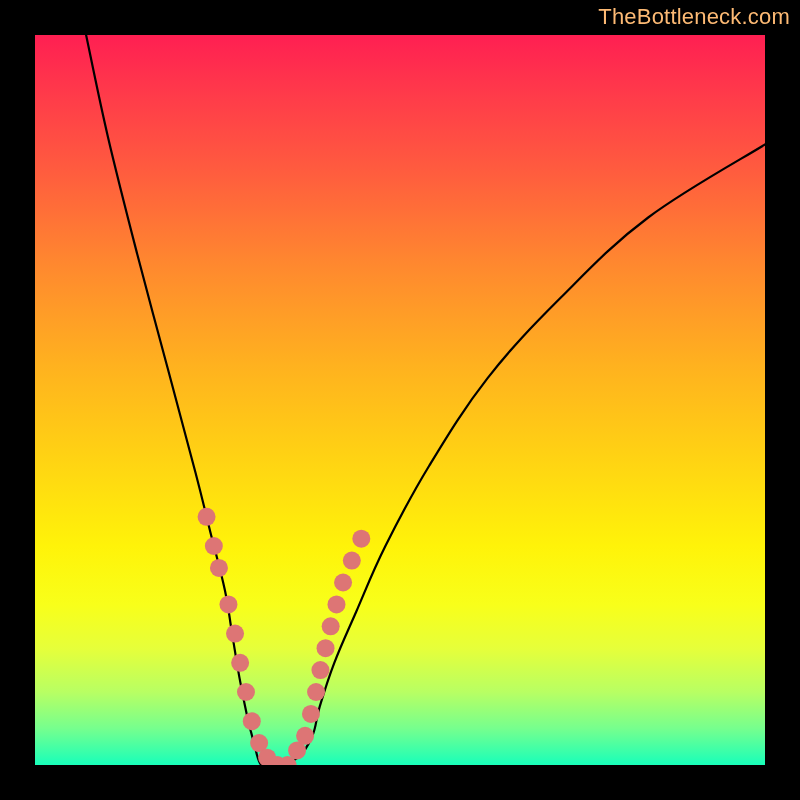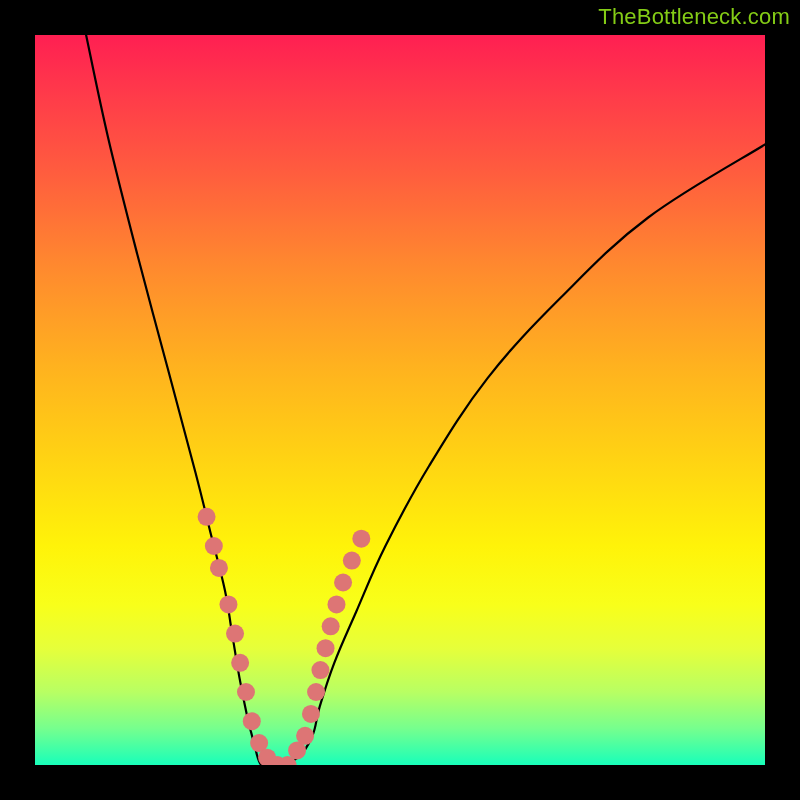--- a/index.html
+++ b/index.html
@@ -14,21 +14,21 @@
   .outer {
     position: relative;
     width: 800px;
     height: 800px;
     background: #000;
   }
   .watermark {
     position: absolute;
     top: 4px;
     right: 10px;
-    color: #84cc16;
+    color: #fdba74;
     font-size: 22px;
     font-weight: 400;
     letter-spacing: 0.2px;
     z-index: 10;
   }
   .plot-area {
     position: absolute;
     left: 35px;
     top: 35px;
     width: 730px;

